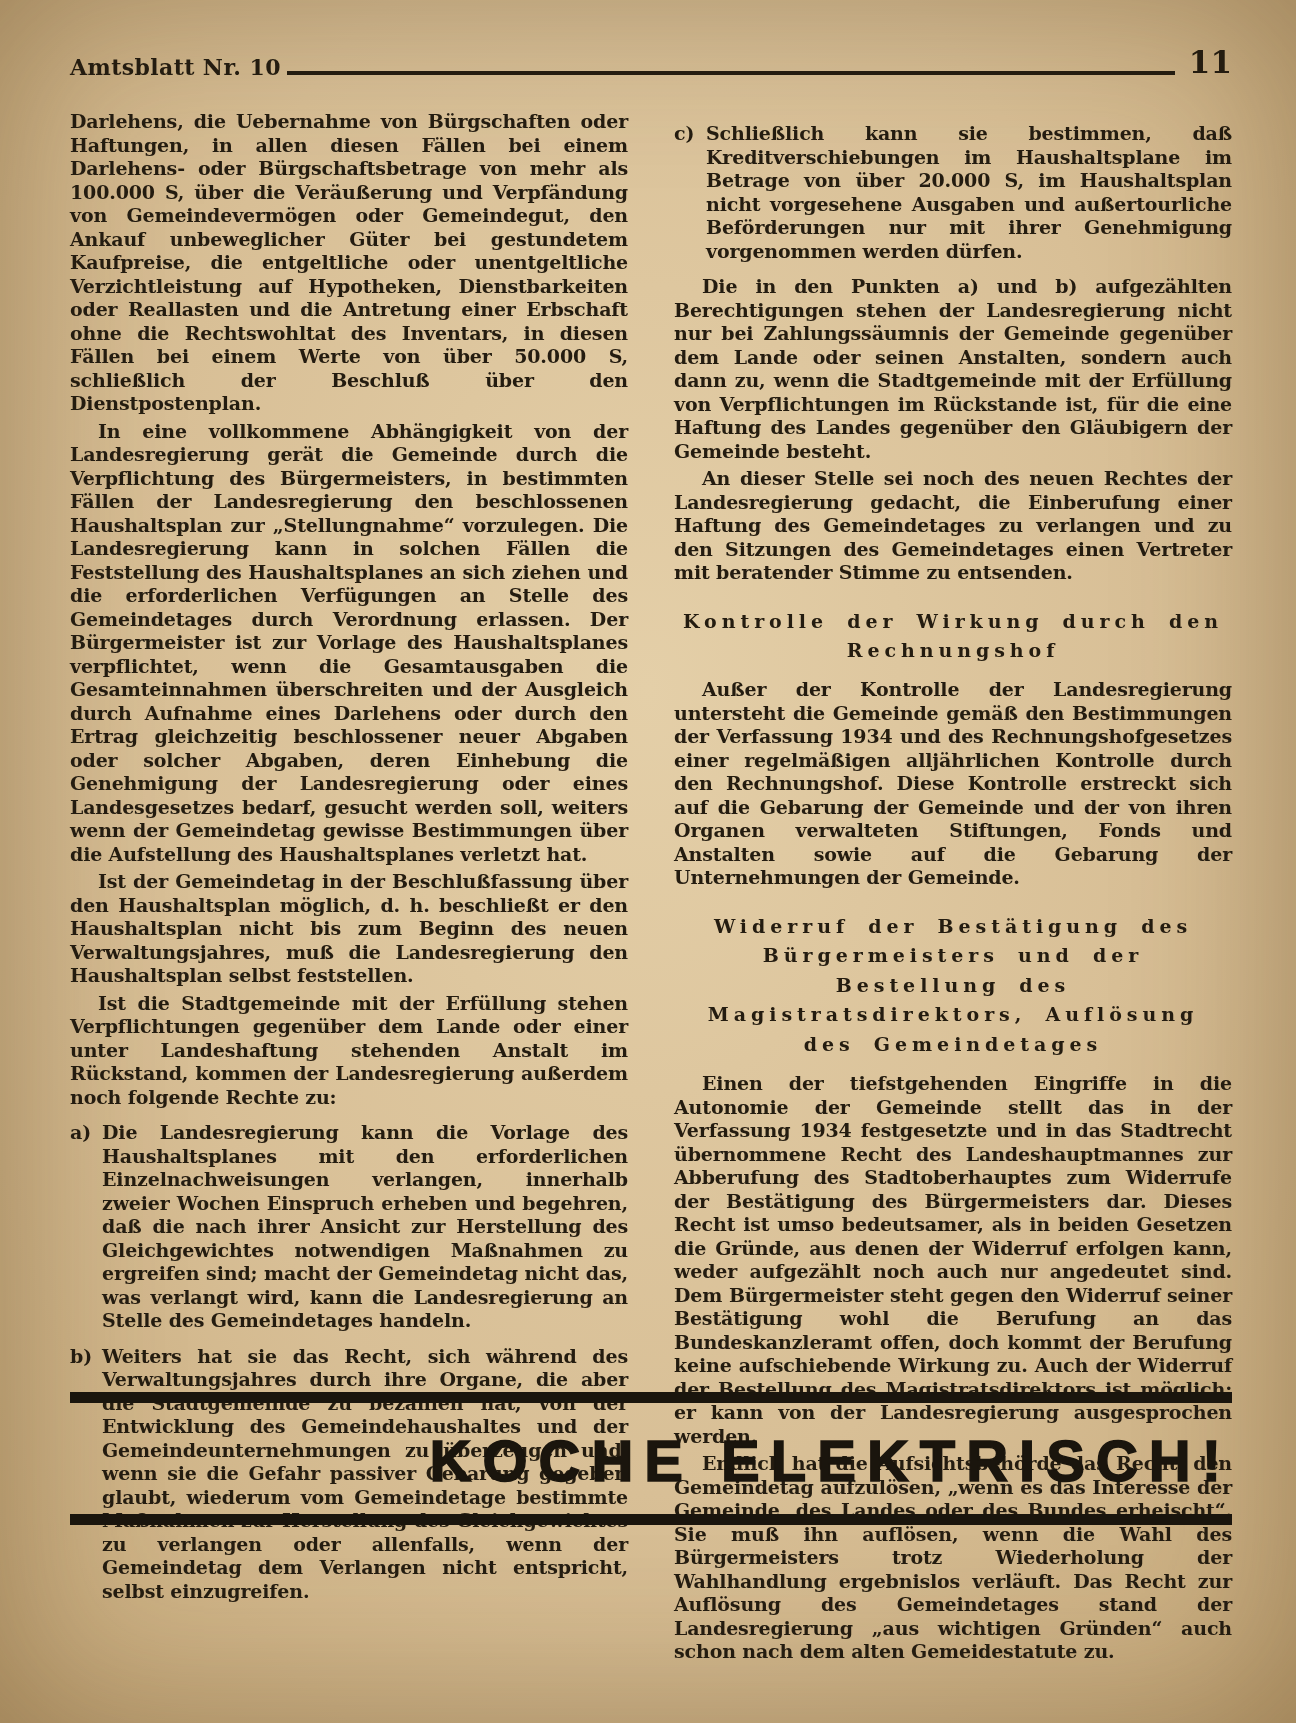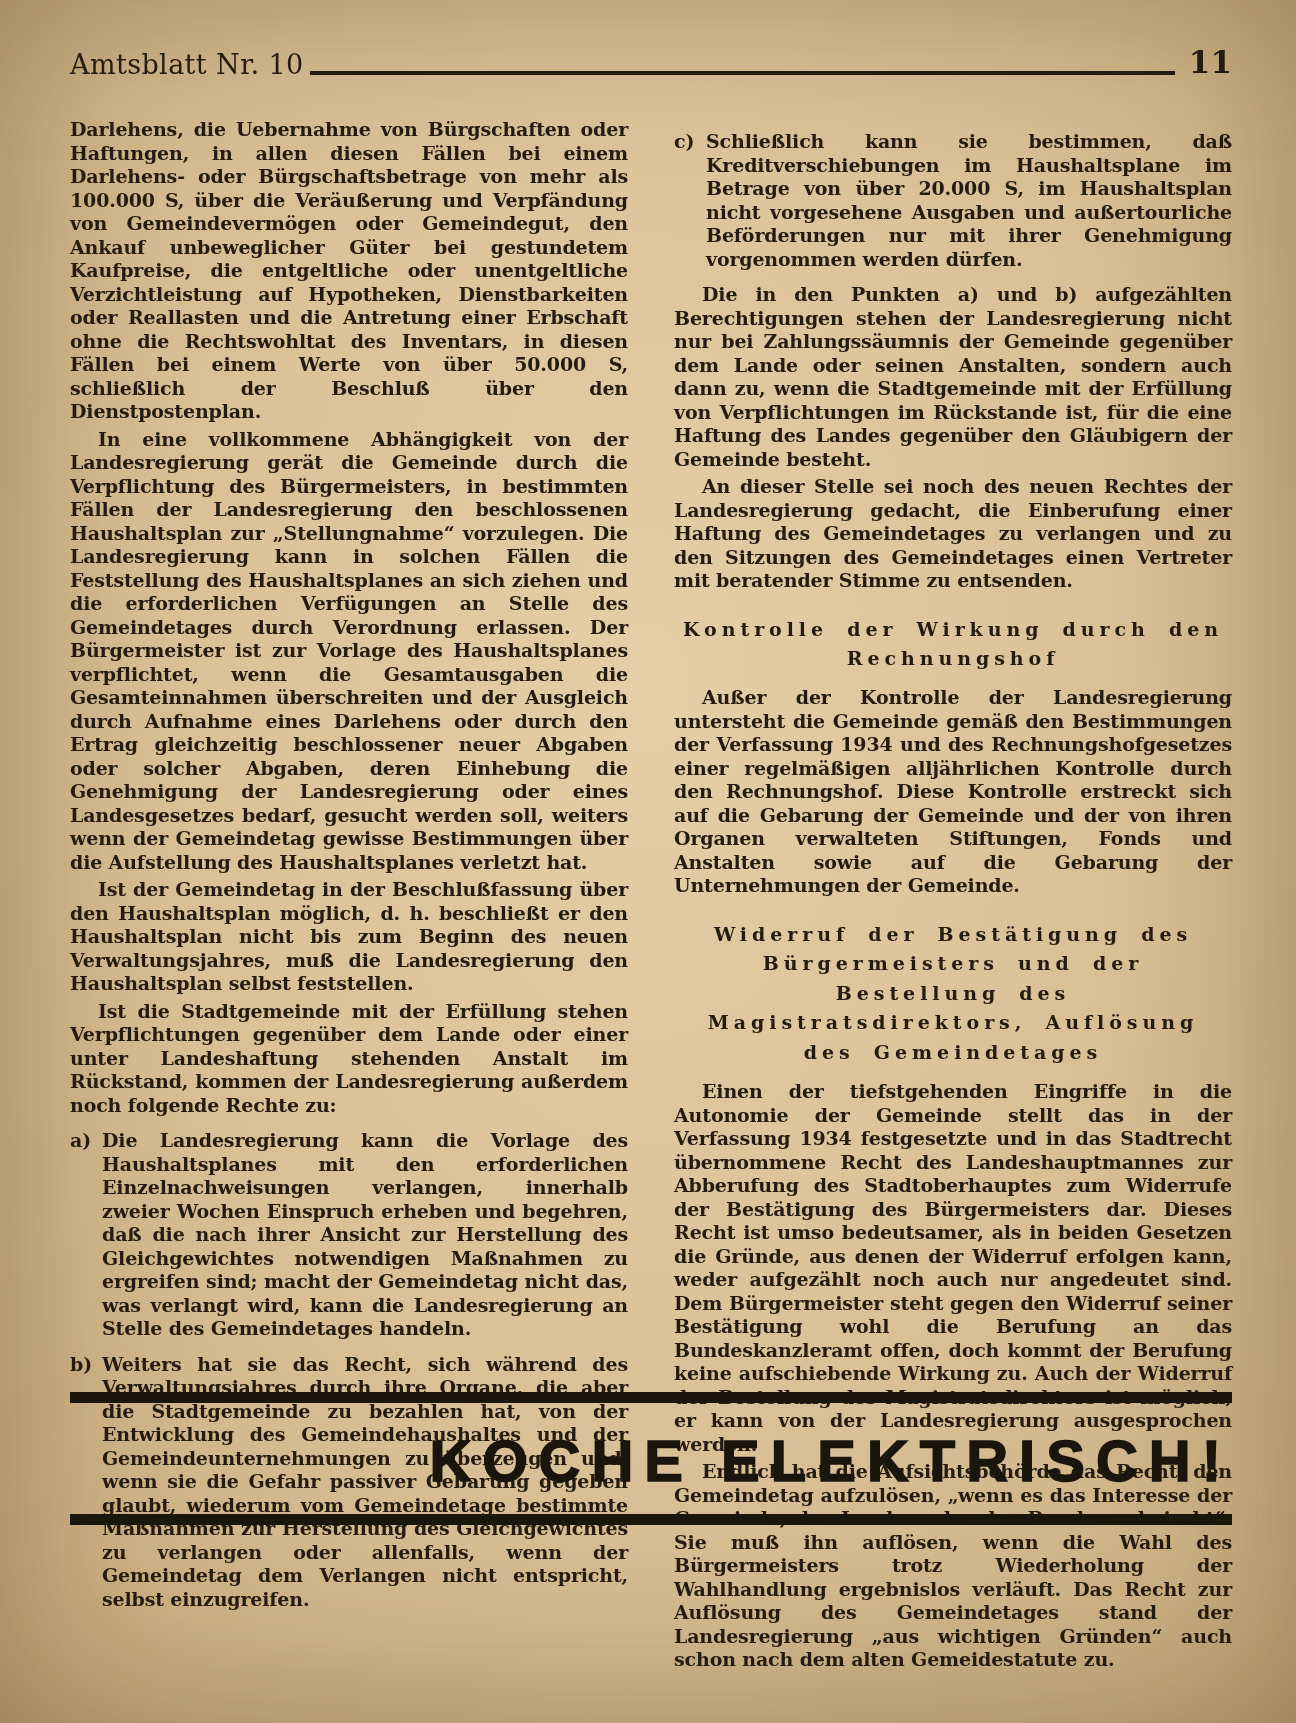--- a/index.html
+++ b/index.html
@@ -17,31 +17,31 @@
       box-shadow: inset 0 0 170px rgba(82, 54, 22, 0.38);
       color: var(--ink);
       font-family: "DejaVu Serif", serif;
       overflow: hidden;
     }
     .page { position: absolute; inset: 0; padding: 44px 64px 0 70px; }
 
     
     .masthead-row { display: flex; align-items: flex-end; }
     .masthead {
-      font-size: 27px; font-weight: normal; white-space: nowrap; letter-spacing: 0.4px;
+      font-size: 22px; font-weight: bold; white-space: nowrap; letter-spacing: 0.4px;
     }
     .head-rule {
       flex: 1 1 auto; height: 0;
       border-bottom: 4px solid var(--ink);
       margin: 0 14px 5px 6px;
     }
     .pagenum { font-size: 31px; font-weight: bold; }
 
     
-    .columns { display: flex; gap: 46px; margin-top: 38px; }
+    .columns { display: flex; gap: 46px; margin-top: 30px; }
     .col {
       flex: 1 1 0;
       font-size: 19px;
       line-height: 23.5px;
       font-weight: bold;
       text-align: justify;
       letter-spacing: -0.15px;
       hyphens: auto;
     }
     .col p { text-indent: 28px; }

